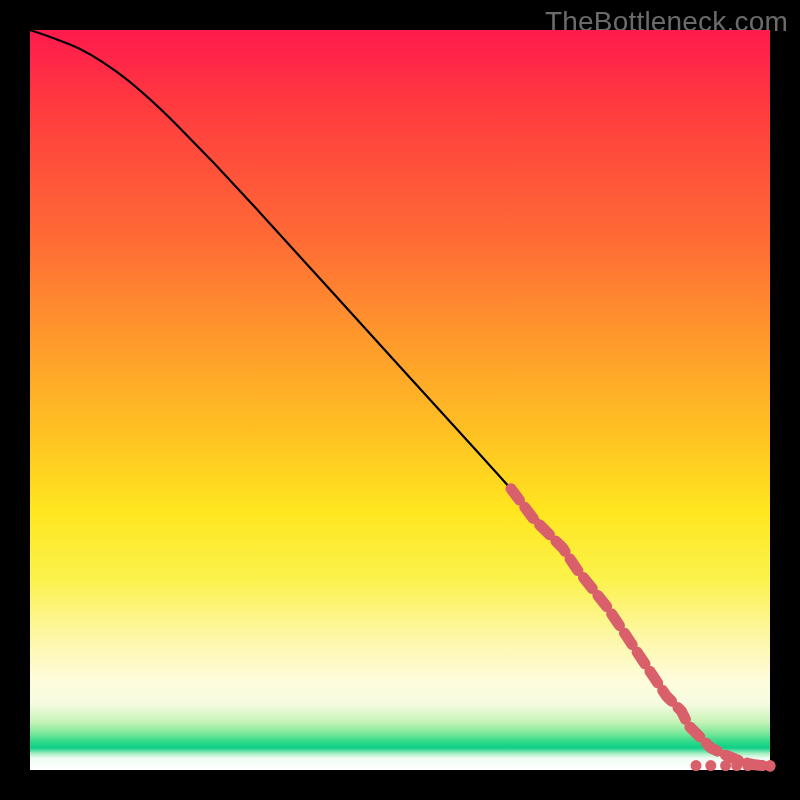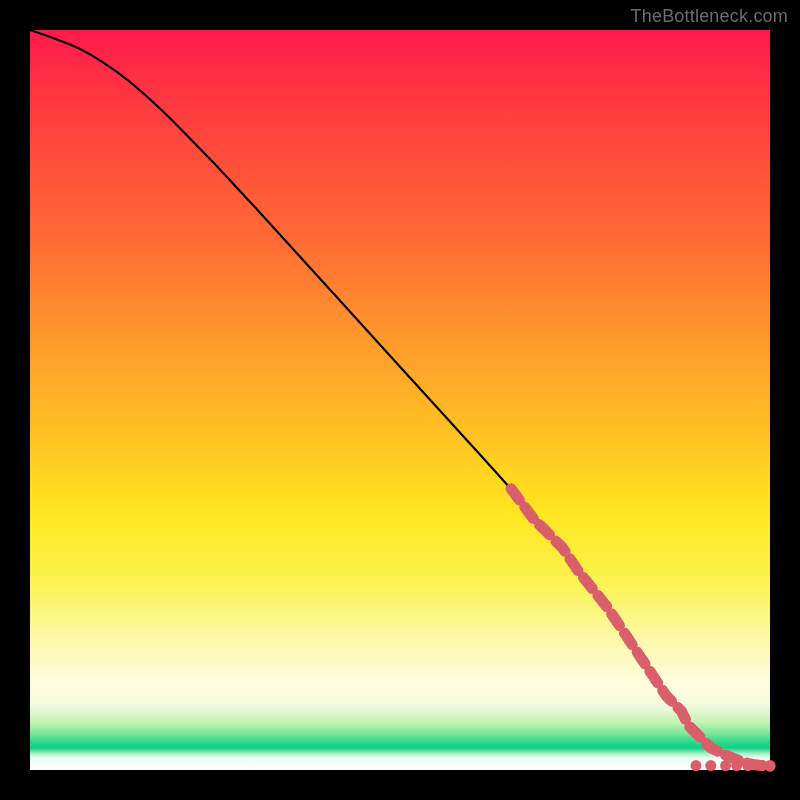--- a/index.html
+++ b/index.html
@@ -53,21 +53,21 @@
     inset: 0;
     width: 100%;
     height: 100%;
     overflow: visible;
   }
   .watermark {
     position: absolute;
     top: 6px;
     right: 12px;
     color: #6b6b6b;
-    font-size: 18px;
+    font-size: 28px;
     letter-spacing: 0.2px;
     user-select: none;
   }
 </style>
 </head>
 <body>
 
 <div class="stage">
 
   <div class="watermark">TheBottleneck.com</div>

